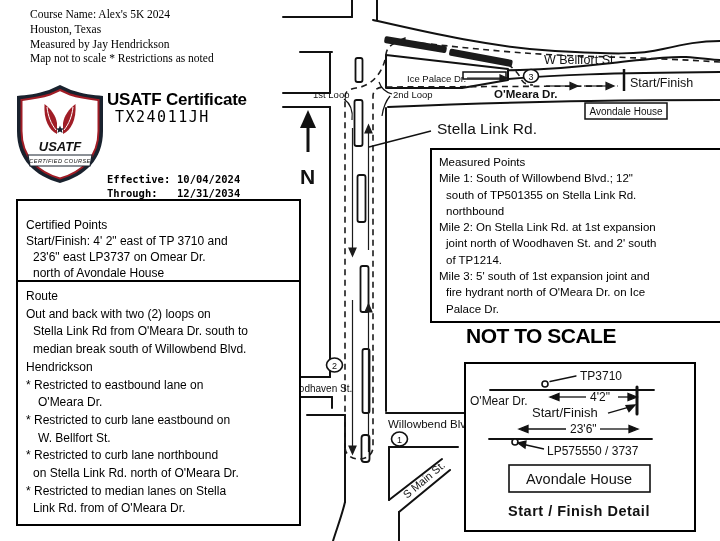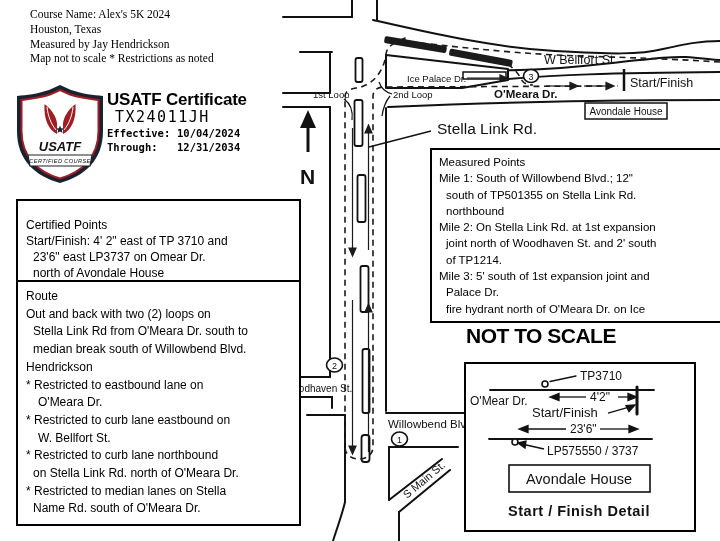--- a/index.html
+++ b/index.html
@@ -5,21 +5,21 @@
   html,body{margin:0;padding:0;background:#888;}
   .page{position:relative;width:720px;height:541px;background:#fff;
         font-family:"Liberation Sans",sans-serif;color:#000;overflow:hidden;}
   .abs{position:absolute;}
   svg text{font-family:"Liberation Sans",sans-serif;fill:#111;}
   
   .hdr{left:30px;top:7px;font-size:11.5px;line-height:14.8px;font-family:Liberation Serif, serif;}
   
   .cert-title{left:107px;top:90px;font-size:17px;font-weight:bold;letter-spacing:-.2px;text-align:right;}
   .cert-no{left:107px;top:108px;font-family:"DejaVu Sans Mono",monospace;font-size:15px;letter-spacing:1.5px;margin-left:8px;}
-  .cert-line{left:107px;font-family:"DejaVu Sans Mono",monospace;font-size:10.5px;font-weight:bold;display:flex;}
+  .cert-line{left:107px;font-family:"DejaVu Sans Mono",monospace;font-size:10.5px;font-weight:bold;display:flex;margin-top:46px;}
   .cert-line .lbl{width:70px;}
   
   .tbox{border:2px solid #000;background:#fff;font-size:12px;}
   .cpoints{left:16px;top:199px;width:265px;padding:16px 8px;line-height:16px;}
   .routebox{left:16px;top:280px;width:265px;padding:6px 8px;line-height:17.7px;}
   .mpoints{left:430px;top:148px;width:280px;padding:4px 7px;font-size:11.5px;line-height:16.3px;}
   .ind{padding-left:7px;}
   .ind2{padding-left:12px;}
   b{font-weight:normal;}
   .nts{left:466px;top:324px;font-size:21px;font-weight:bold;letter-spacing:-.5px;}
@@ -198,34 +198,34 @@
     <div class="ind">Stella Link Rd from O'Meara Dr. south to</div>
     <div class="ind">median break south of Willowbend Blvd.</div>
     <div><b>Hendrickson</b></div>
     <div>* Restricted to eastbound lane on</div>
     <div class="ind2">O'Meara Dr.</div>
     <div>* Restricted to curb lane eastbound on</div>
     <div class="ind2">W. Bellfort St.</div>
     <div>*  Restricted to curb lane northbound</div>
     <div class="ind">on Stella Link Rd. north of O'Meara Dr.</div>
     <div>* Restricted to median lanes on Stella</div>
-    <div class="ind">Name Rd. south of O'Meara Dr.</div>
+    <div class="ind">Link Rd. from of O'Meara Dr.</div>
   </div>
 
   <div class="abs tbox mpoints">
     <div><b>Measured Points</b></div>
     <div><b>Mile 1</b><span>: South of Willowbend Blvd.; 12"</span></div>
     <div class="ind">south of TP501355 on Stella Link Rd.</div>
     <div class="ind">northbound</div>
     <div><b>Mile 2:</b><span> On Stella Link Rd. at 1st expansion</span></div>
     <div class="ind">joint north of Woodhaven St. and 2' south</div>
     <div class="ind">of TP1214.</div>
     <div><b>Mile 3:</b><span> 5' south of 1st expansion joint and</span></div>
+    <div class="ind">fire hydrant north of O'Meara Dr. on Ice</div>
     <div class="ind">Palace Dr.</div>
-    <div class="ind">fire hydrant north of O'Meara Dr. on Ice</div>
   </div>
 
   <div class="abs nts">NOT TO SCALE</div>
 
   <div class="abs detail">
     <svg width="228" height="166" viewBox="0 0 228 166">
       <g stroke="#111" fill="none" stroke-linecap="round">
         <line x1="24" y1="26" x2="188" y2="26" stroke-width="1.8"></line>
         <line x1="23" y1="75" x2="186" y2="75" stroke-width="1.8"></line>
         <line x1="171" y1="23" x2="171" y2="50" stroke-width="3"></line>

